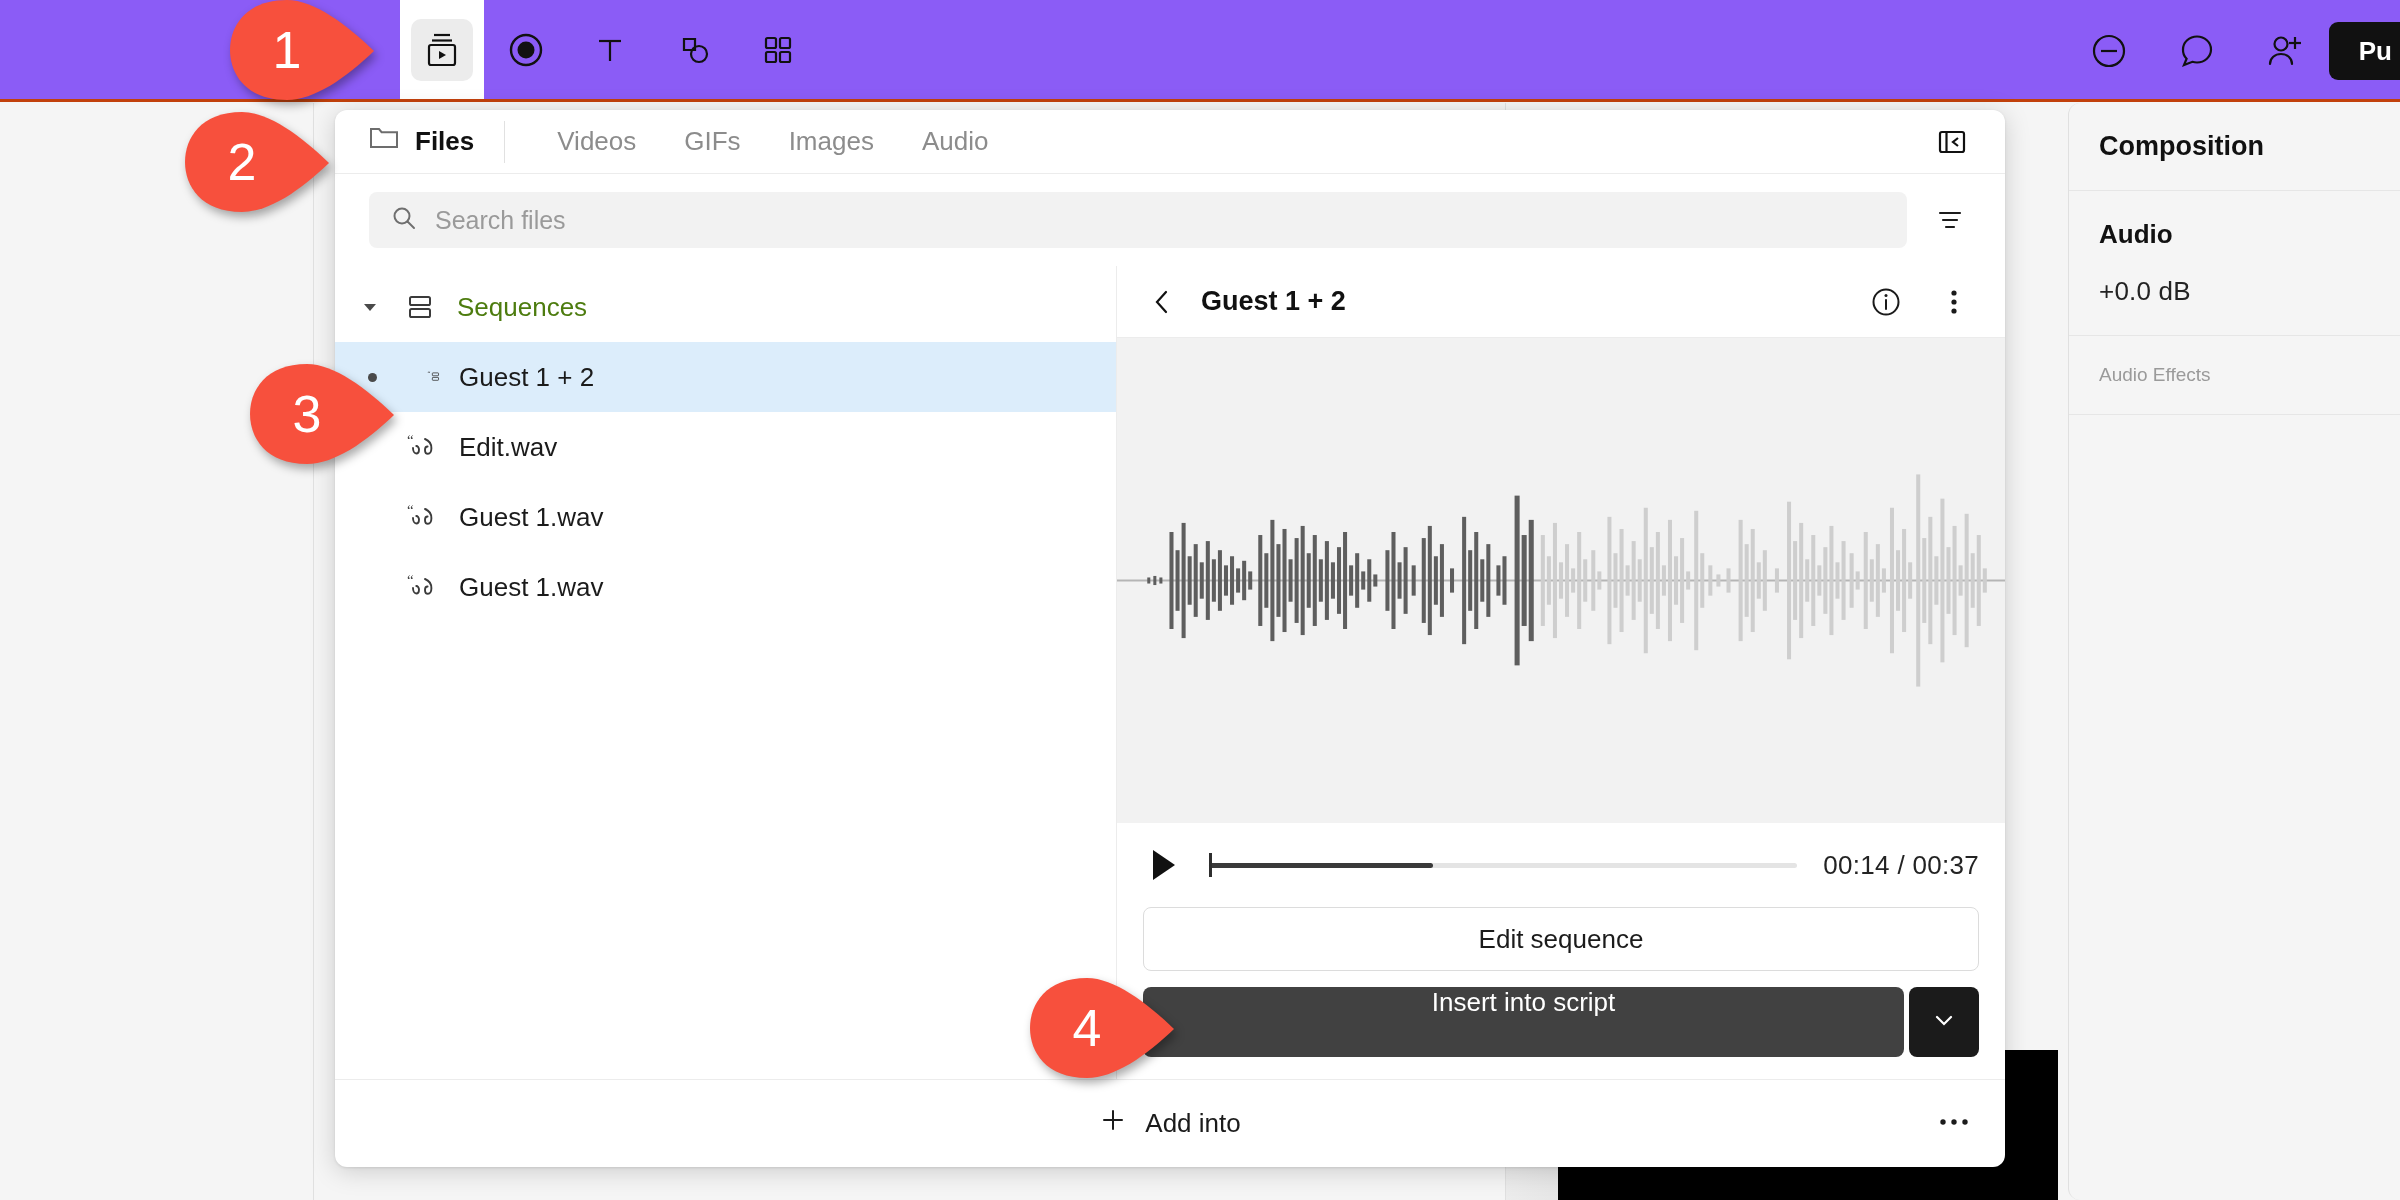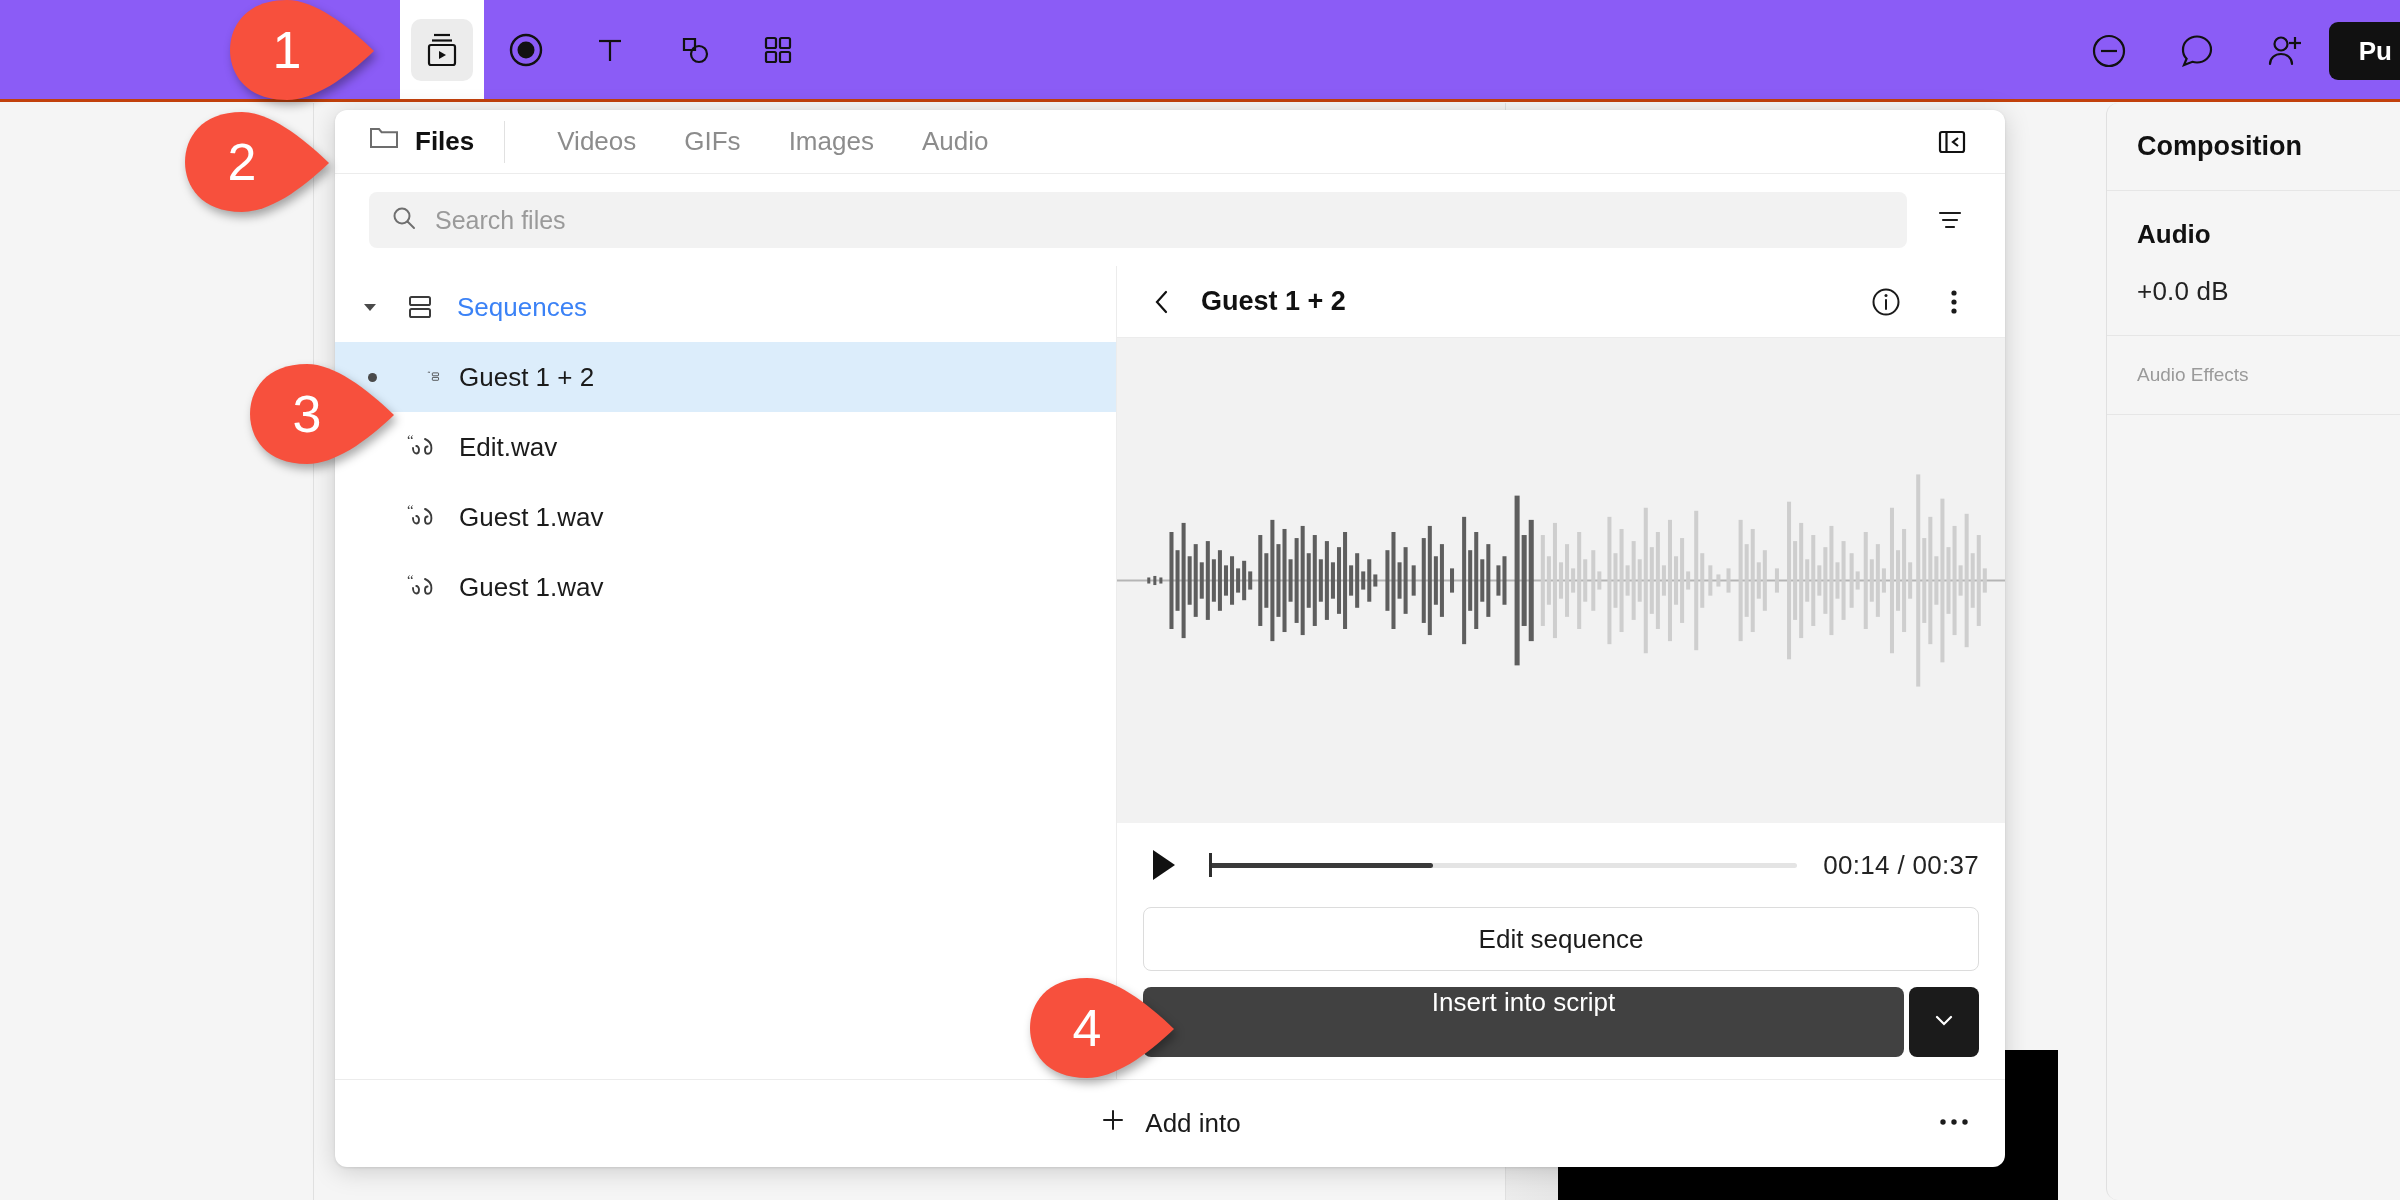--- a/index.html
+++ b/index.html
@@ -53,21 +53,21 @@
   .bg-black-stage {
     position: absolute; background: #000;
   }
   .bg-grayband2 {
     position: absolute;
     background: linear-gradient(to right, #ececec, #e6e6e6);
   }
 
   
   .rsidebar {
-    position: absolute; right: 0; top: 103px; width: 294px; height: 1097px;
+    position: absolute; right: 0; top: 103px; width: 332px; height: 1097px;
     background: #f5f5f5; border-left: 1px solid #e0e0e0; border-radius: 12px;
   }
   .rs-section { padding: 28px 30px; border-bottom: 1px solid #e6e6e6; }
   .rs-title { font-size: 27px; font-weight: 700; color: #111; }
   .rs-sub { font-size: 26px; font-weight: 700; color: #111; }
   .rs-val { font-size: 26px; color: #232323; margin-top: 26px; letter-spacing: .2px; }
   .rs-muted { font-size: 19px; color: #9a9a9a; }
 
   
   .panel {
@@ -112,21 +112,21 @@
     height: 70px; display: flex; align-items: center; cursor: pointer;
     padding-left: 24px; gap: 18px;
   }
   .row.group { padding-left: 22px; }
   .row.selected { background: #dcedfb; }
   .caret { width: 26px; display: flex; align-items: center; justify-content: center; color: #4a4a4a; }
   .bullet { width: 26px; display: flex; align-items: center; justify-content: center; }
   .bullet i { width: 9px; height: 9px; border-radius: 50%; background: #4a4a4a; display:block;}
   .row-icon { width: 38px; display: flex; align-items: center; justify-content: center; color: #3b3b3b; }
   .row-label { font-size: 26px; color: #1b1b1b; white-space: nowrap; }
-  .row.group .row-label { color: #3b82f6; text-align: right; }
+  .row.group .row-label { color: #4d7c0f; text-align: right; }
   .indent { padding-left: 24px; }
 
   
   .preview { flex: 1; display: flex; flex-direction: column; min-width: 0; }
   .pv-head {
     height: 72px; display: flex; align-items: center; padding: 0 28px; gap: 22px;
     border-bottom: 1px solid #ececec;
   }
   .pv-back { width: 34px; display:flex; align-items:center; justify-content:center; cursor:pointer; color:#111;}
   .pv-title { font-size: 27px; font-weight: 700; color: #111; flex: 1; }

